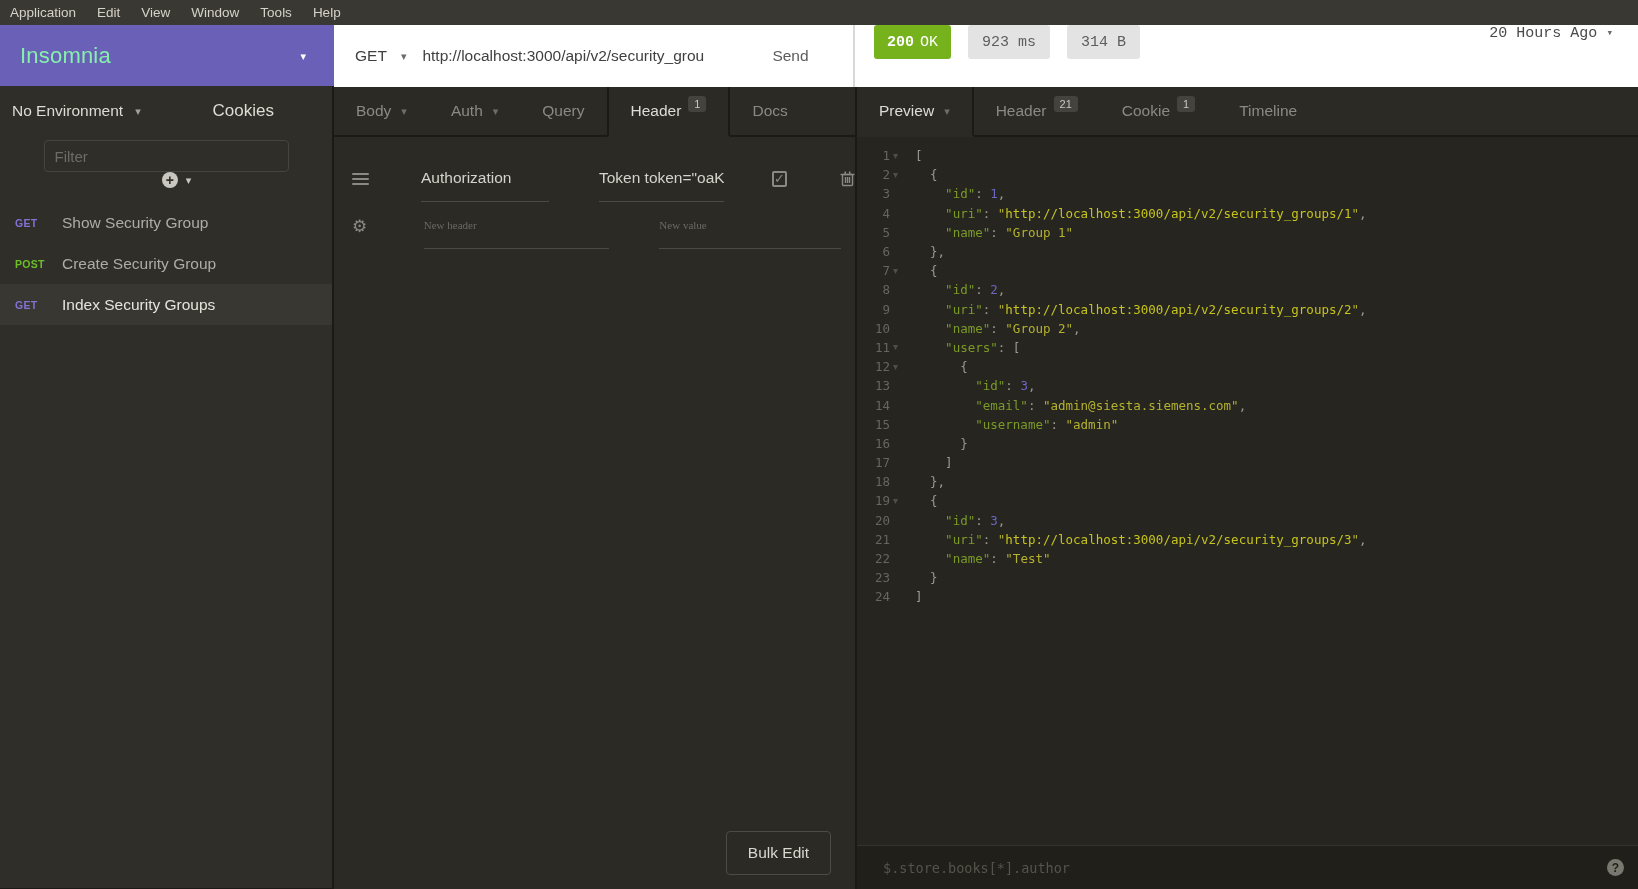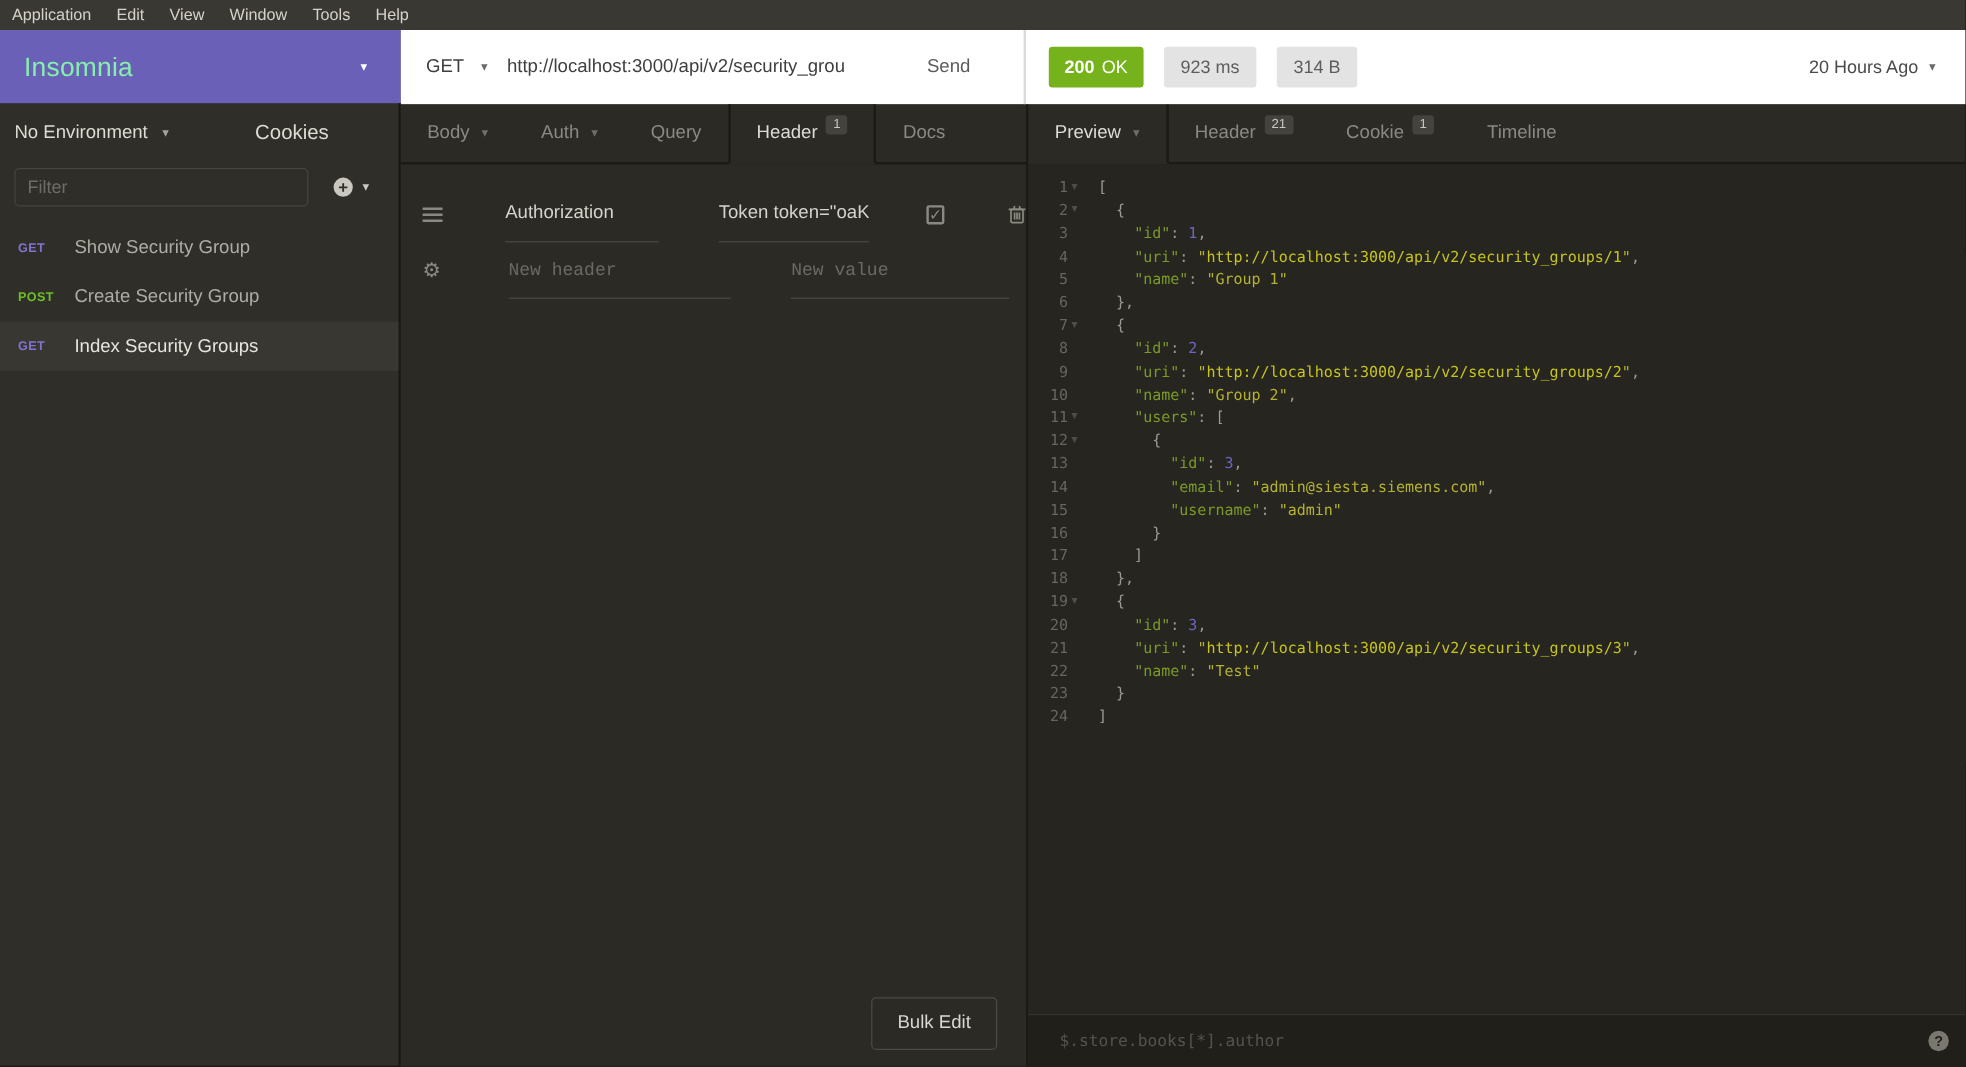--- a/index.html
+++ b/index.html
@@ -23,38 +23,38 @@
   .urlrow { position: absolute; left: 334px; top: 25px; width: 1304px; height: 62px;
     background: #fff; display: flex; align-items: center; }
   .url-left { width: 521px; height: 100%; display: flex; align-items: center;
     border-right: 2px solid #d9d9d9; padding: 0 0 0 21px; }
   .method-select { color: #3f3f3f; font-size: 15.5px; display: flex; align-items: center; gap: 14px; }
   .method-select .caret { color: #6b6b6b; }
   .url-text { color: #3f3f3f; font-size: 15.5px; margin-left: 16px; width: 342px;
     overflow: hidden; white-space: nowrap; }
   .send-btn { color: #5b5b5b; font-size: 15.5px; margin-left: 8px; }
 
-  .resp-meta { flex: 1; height: 100%; display: flex; align-items: center; padding: 0 25px 0 19px; }
+  .resp-meta { flex: 1; height: 100%; display: flex; align-items: flex-start; padding: 0 25px 0 19px; font-family: Liberation Mono, monospace; }
   .badge-status { background: var(--c-green); color: #fff; border-radius: 3px; height: 34px;
     display: flex; align-items: center; padding: 0 13px; font-size: 15px; gap: 6px; }
   .badge-status b { font-weight: bold; }
   .badge-gray { background: #e3e3e3; color: #5d5d5d; border-radius: 3px; height: 34px;
     display: flex; align-items: center; padding: 0 14px; font-size: 15px; margin-left: 17px; }
   .history { margin-left: auto; color: #4a4a4a; font-size: 15px; display: flex; align-items: center; gap: 9px; }
   .history .caret { color: #6b6b6b; }
 
   
   .sidebar { position: absolute; left: 0; top: 86px; width: 334px; height: 802px;
     background: var(--c-sidebar); border-right: 2px solid var(--c-border); }
   .env-row { height: 50px; display: flex; align-items: center; padding: 0 58px 0 12px;
     justify-content: space-between; }
   .env-select { color: #dedcd3; font-size: 15.5px; display: flex; align-items: center; gap: 12px; }
   .env-select .caret { color: #a3a199; }
   .cookies-link { color: #dedcd3; font-size: 17px; }
-  .filter-row { display: flex; align-items: center; padding: 4px 12px 0 12px; }
+  .filter-row { display: flex; align-items: center; padding: 4px 12px 0 12px; flex-direction: column; }
   .filter-input { width: 245px; height: 32px; background: transparent; border: 1px solid #45443e;
     border-radius: 4px; color: #d8d6ce; font-size: 15px; padding: 0 10px; outline: none;
     font-family: "Liberation Sans", sans-serif; }
   .filter-input::placeholder { color: #6e6d65; }
   .plus-wrap { display: flex; align-items: center; gap: 8px; margin-left: 21px; }
   .plus-circle { width: 16px; height: 16px; border-radius: 50%; background: #c9c7bf; color: #2f2e29;
     font-size: 14px; font-weight: bold; display: flex; align-items: center; justify-content: center;
     line-height: 1; padding-bottom: 1px; }
   .plus-wrap .caret { color: #c9c7bf; }
   .request-list { margin-top: 14px; }
@@ -83,21 +83,21 @@
   .kv-row { display: flex; align-items: center; height: 47px; gap: 34px; }
   .kv-icon { width: 20px; margin-right: 18px; color: #8b8a82; display: flex; align-items: center; }
   .drag-handle { display: inline-flex; flex-direction: column; gap: 3px; width: 17px; }
   .drag-handle i { display: block; height: 2px; background: #8b8a82; border-radius: 1px; }
   .gear-glyph { font-size: 17px; color: #8b8a82; font-family: "DejaVu Sans", sans-serif; }
   .kv-field { width: 188px; border-bottom: 1px solid #4b4a43; height: 100%; display: flex;
     align-items: center; font-size: 15.5px; color: #d5d3cb; margin-right: 16px; overflow: hidden;
     white-space: nowrap; }
   .kv-field.value { width: 184px; margin-right: 14px; }
   .kv-field input { background: transparent; border: none; outline: none; color: #d5d3cb;
-    font-size: 15px; width: 100%; font-family: Liberation Mono, monospace; }
+    font-size: 11px; width: 100%; font-family: Liberation Serif, serif; }
   .kv-field input::placeholder { color: #6b6a62; }
   .checkbox { width: 16px; height: 16px; border: 2px solid #8b8a82; border-radius: 2px; color: #8b8a82;
     font-size: 13px; display: flex; align-items: center; justify-content: center; line-height: 1; }
   .trash { margin-left: 19px; display: flex; align-items: center; }
   .bulk-edit { position: absolute; right: 24px; bottom: 14px; border: 1px solid #4c4b44; border-radius: 4px;
     color: #d9d7cf; font-size: 15.5px; padding: 12px 21px; background: transparent;
     font-family: "Liberation Sans", sans-serif; }
 
   
   .resp-panel { position: absolute; left: 857px; top: 87px; width: 781px; height: 802px;

